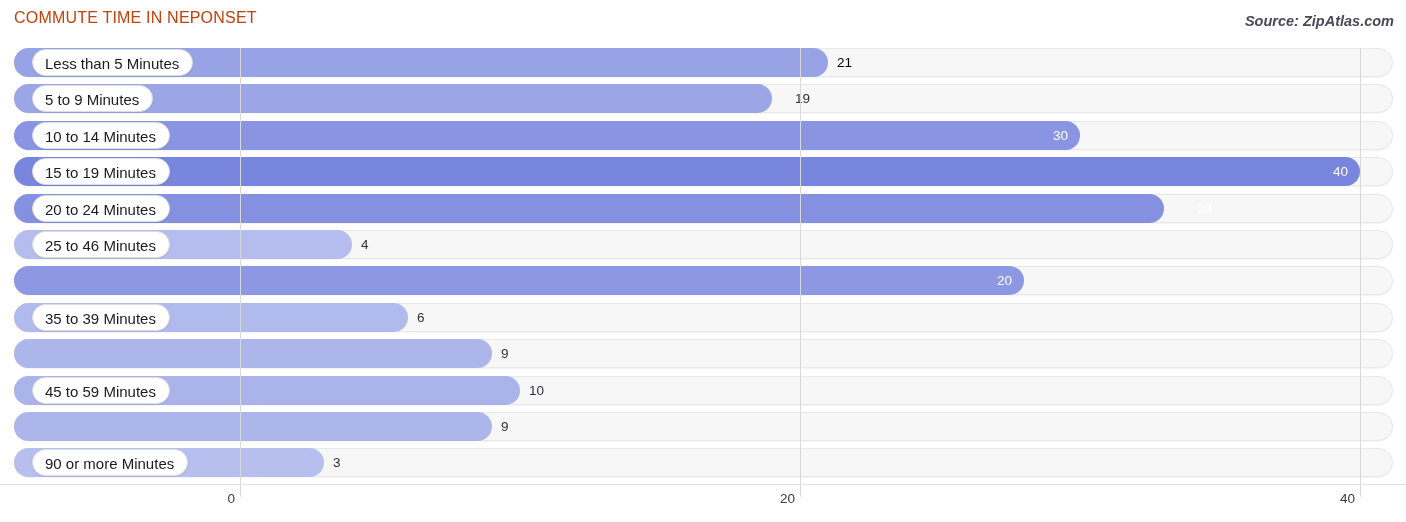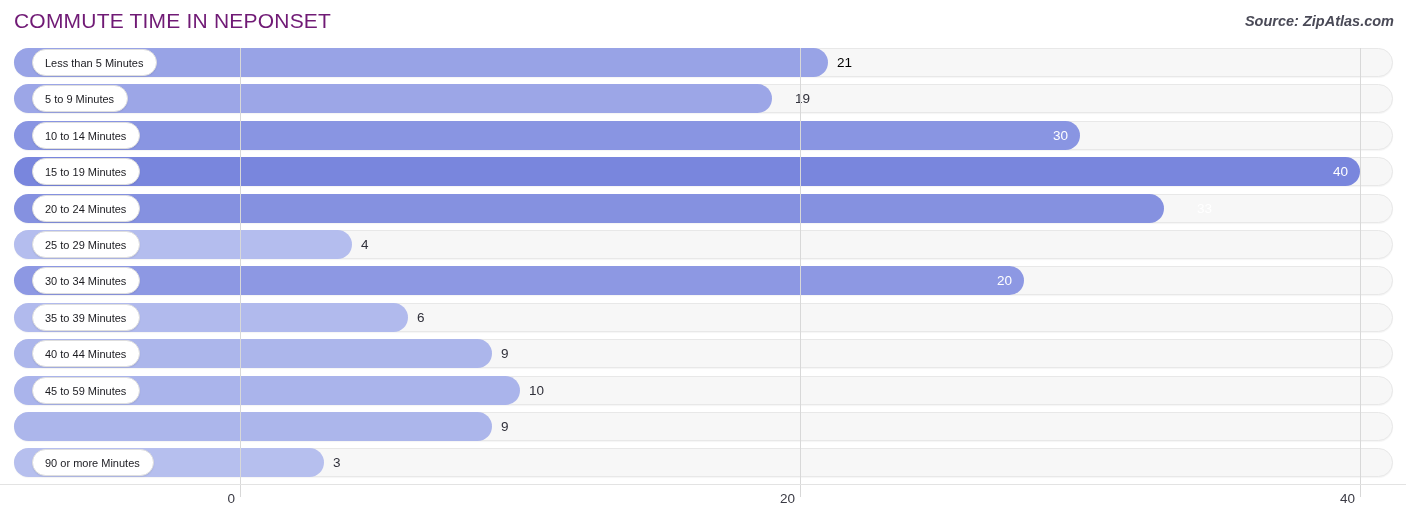--- a/index.html
+++ b/index.html
@@ -17,24 +17,24 @@
     position: relative;
     width: 1406px;
     height: 522px;
   }
 
   
   .chart-title {
     position: absolute;
     left: 14px;
     top: 9px;
-    font-size: 21px;
+    font-size: 16px;
     font-weight: 400;
     letter-spacing: 0.2px;
-    color: #701a75;
+    color: #c2410c;
     white-space: nowrap;
   }
   .chart-source {
     position: absolute;
     right: 12px;
     top: 13px;
     font-size: 14.5px;
     font-style: italic;
     font-weight: 700;
     color: #4a4a57;
@@ -124,21 +124,21 @@
   .label-pill {
     position: absolute;
     left: 32px;
     top: 1px;
     height: 27px;
     line-height: 27px;
     padding: 0 13px 0 12px;
     background: #ffffff;
     border: 1px solid #dedede;
     border-radius: 14px;
-    font-size: 11px;
+    font-size: 15px;
     color: #1b1b20;
     white-space: nowrap;
     box-sizing: border-box;
     z-index: 4;
     box-shadow: 0 1px 1.5px rgba(0,0,0,0.07);
   }
 
   
   .axis {
     position: absolute;
@@ -208,39 +208,37 @@
         <div class="row">
           <div class="track" style="background: rgb(247, 247, 247);"></div>
           <div class="bar" style="width: 1150px; background: rgb(133, 145, 224);"></div>
           <div class="value-in" style="left: 1178px; width: 34px; text-align: right; color: rgb(255, 255, 255);">33</div>
           <div class="label-pill" style="color: rgb(27, 27, 32);">20 to 24 Minutes</div>
         </div>
         <div class="row">
           <div class="track" style="background: rgb(247, 247, 247);"></div>
           <div class="bar" style="width: 338px; background: rgb(180, 189, 238);"></div>
           <div class="value-out" style="left: 361px; color: rgb(48, 48, 58);">4</div>
-          <div class="label-pill" style="color: rgb(27, 27, 32);">25 to 29 Minutes</div>
+          <div class="label-pill" style="color: rgb(27, 27, 32);">25 to 46 Minutes</div>
         </div>
         <div class="row">
           <div class="track" style="background: rgb(247, 247, 247);"></div>
           <div class="bar" style="width: 1010px; background: rgb(141, 152, 227);"></div>
           <div class="value-in" style="left: 978px; width: 34px; text-align: right; color: rgb(255, 255, 255);">20</div>
-          <div class="label-pill" style="color: rgb(27, 27, 32);">30 to 34 Minutes</div>
         </div>
         <div class="row">
           <div class="track" style="background: rgb(247, 247, 247);"></div>
           <div class="bar" style="width: 394px; background: rgb(177, 186, 237);"></div>
           <div class="value-out" style="left: 417px; color: rgb(48, 48, 58);">6</div>
           <div class="label-pill" style="color: rgb(27, 27, 32);">35 to 39 Minutes</div>
         </div>
         <div class="row">
           <div class="track" style="background: rgb(247, 247, 247);"></div>
           <div class="bar" style="width: 478px; background: rgb(172, 182, 235);"></div>
           <div class="value-out" style="left: 501px; color: rgb(48, 48, 58);">9</div>
-          <div class="label-pill" style="color: rgb(27, 27, 32);">40 to 44 Minutes</div>
         </div>
         <div class="row">
           <div class="track" style="background: rgb(247, 247, 247);"></div>
           <div class="bar" style="width: 506px; background: rgb(170, 180, 235);"></div>
           <div class="value-out" style="left: 529px; color: rgb(48, 48, 58);">10</div>
           <div class="label-pill" style="color: rgb(27, 27, 32);">45 to 59 Minutes</div>
         </div>
         <div class="row">
           <div class="track" style="background: rgb(247, 247, 247);"></div>
           <div class="bar" style="width: 478px; background: rgb(172, 182, 235);"></div>

